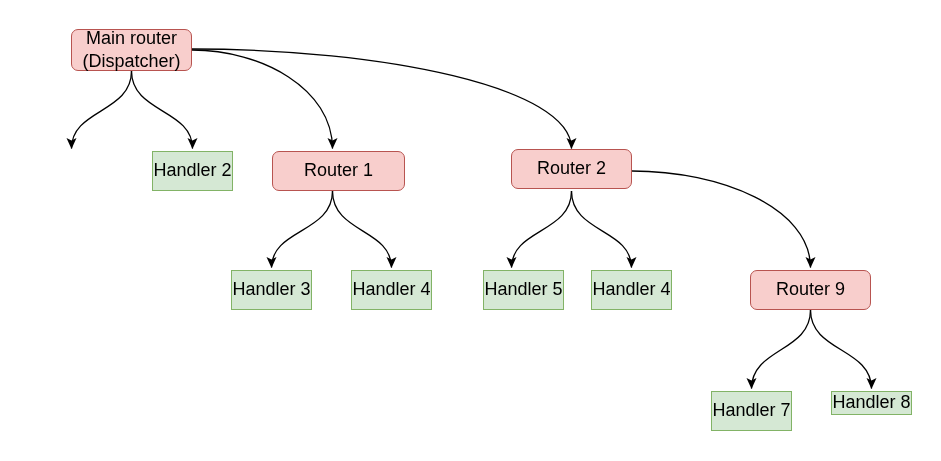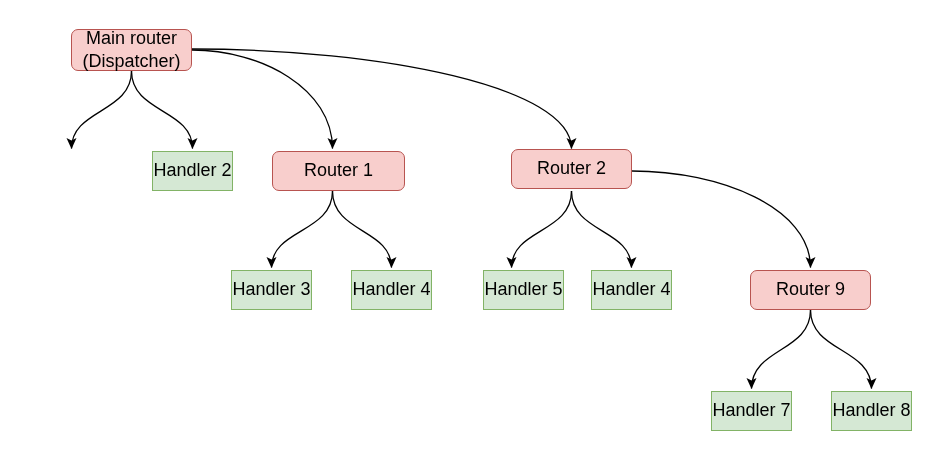--- a/index.html
+++ b/index.html
@@ -112,17 +112,17 @@
   </div>
 
   <div class="node router" style="left:750px; top:270px; width:121px; height:40px;">
     <span>Router 9</span>
   </div>
 
   <div class="node handler" style="left:711px; top:391px; width:81px; height:40px;justify-content:center;">
     <span>Handler 7</span>
   </div>
 
-  <div class="node handler" style="left:831px; top:391px; width:81px; height:40px;">
+  <div class="node handler" style="left:831px; top:391px; width:81px; height:24px;">
     <span>Handler 8</span>
   </div>
 
 </div>
 
 </body></html>

